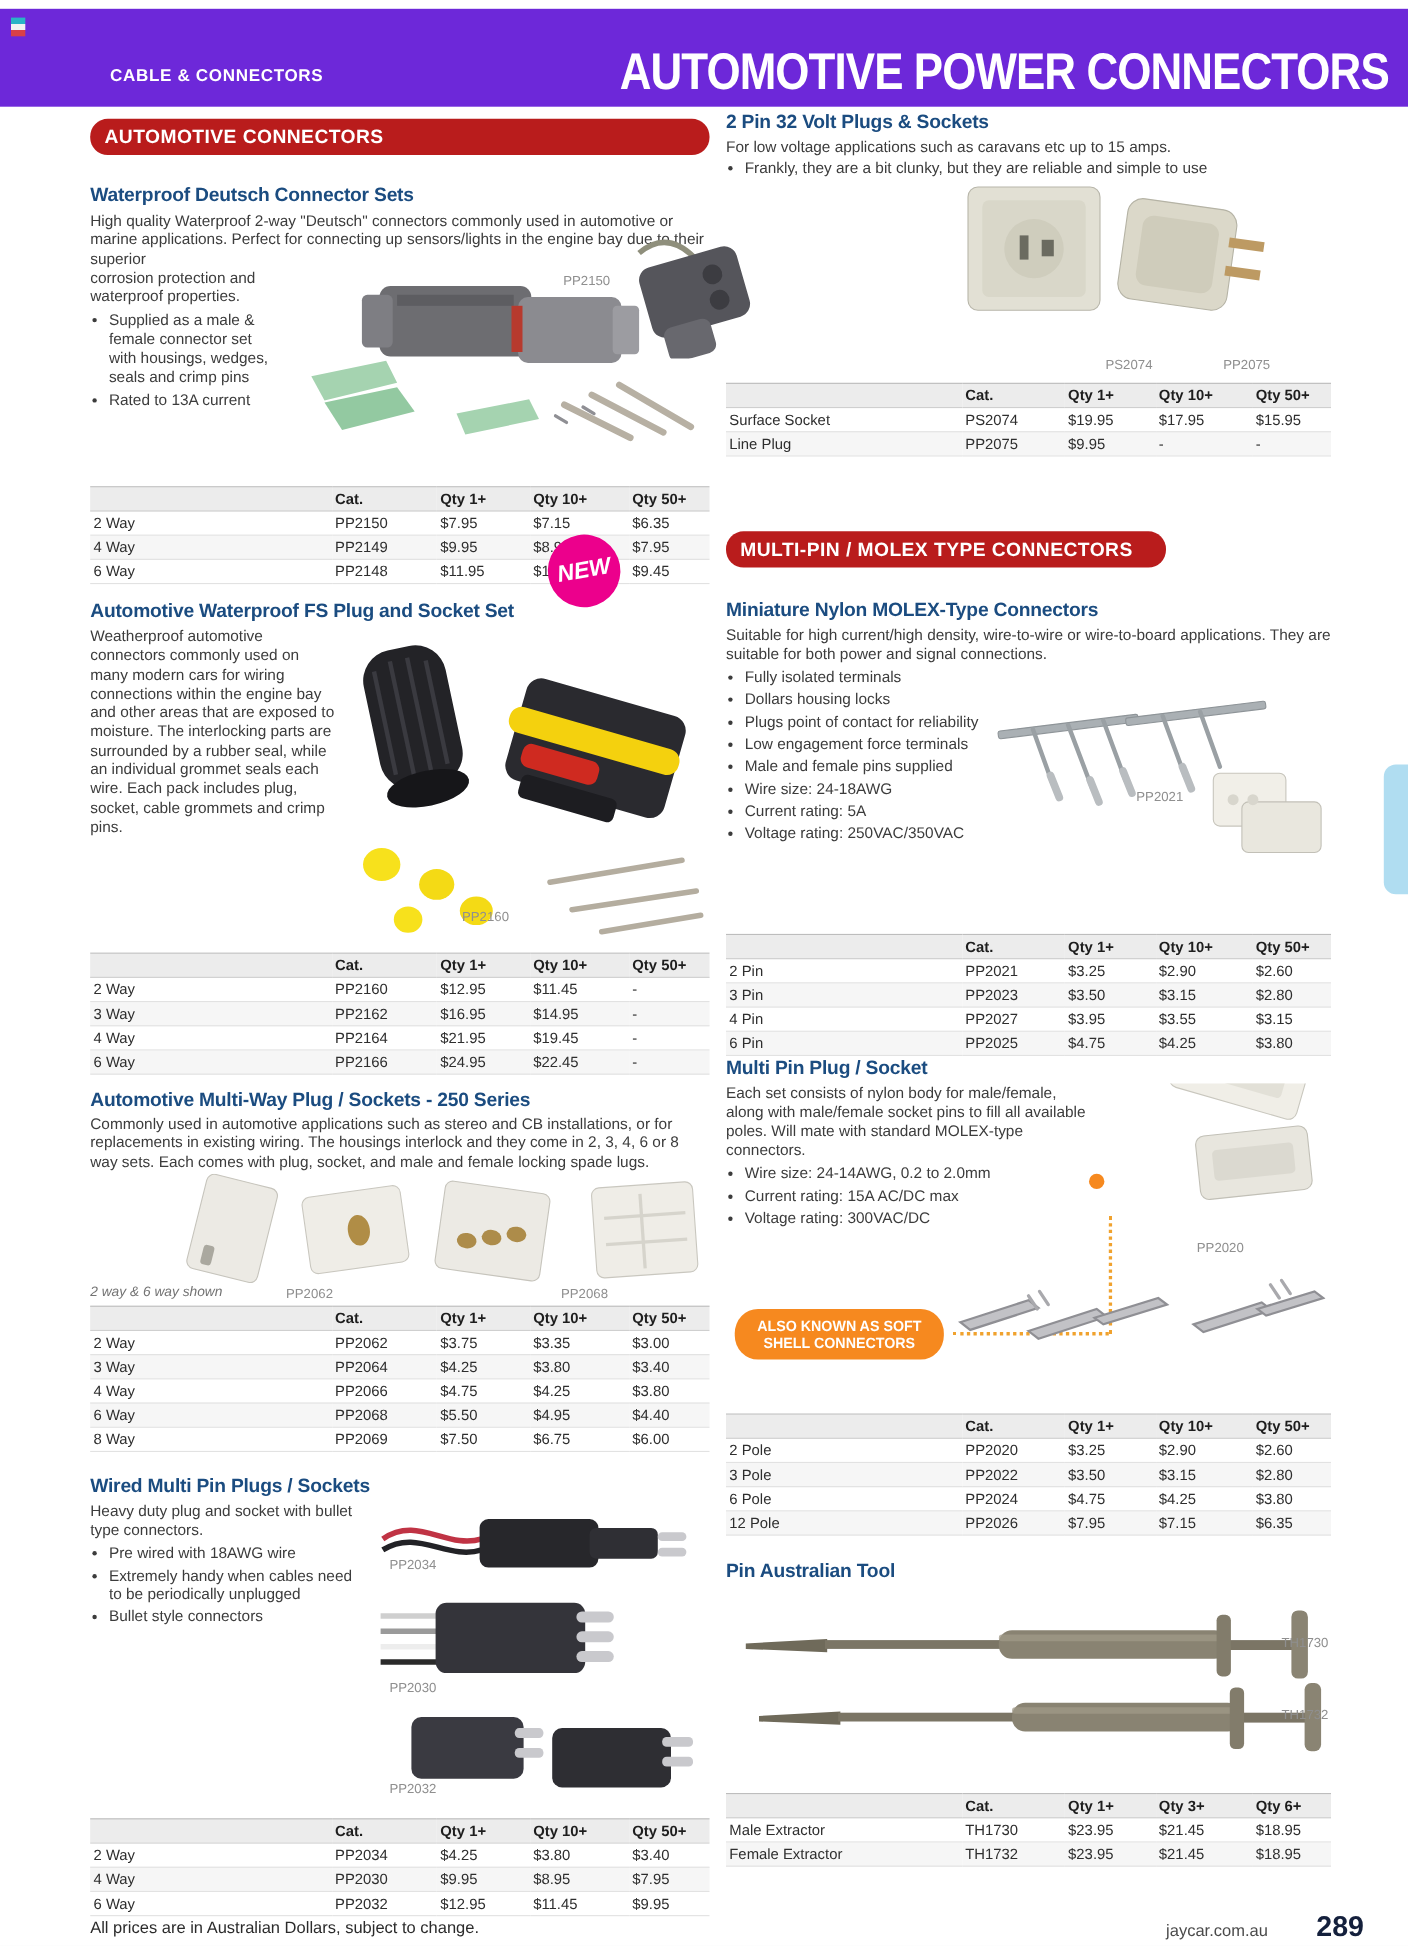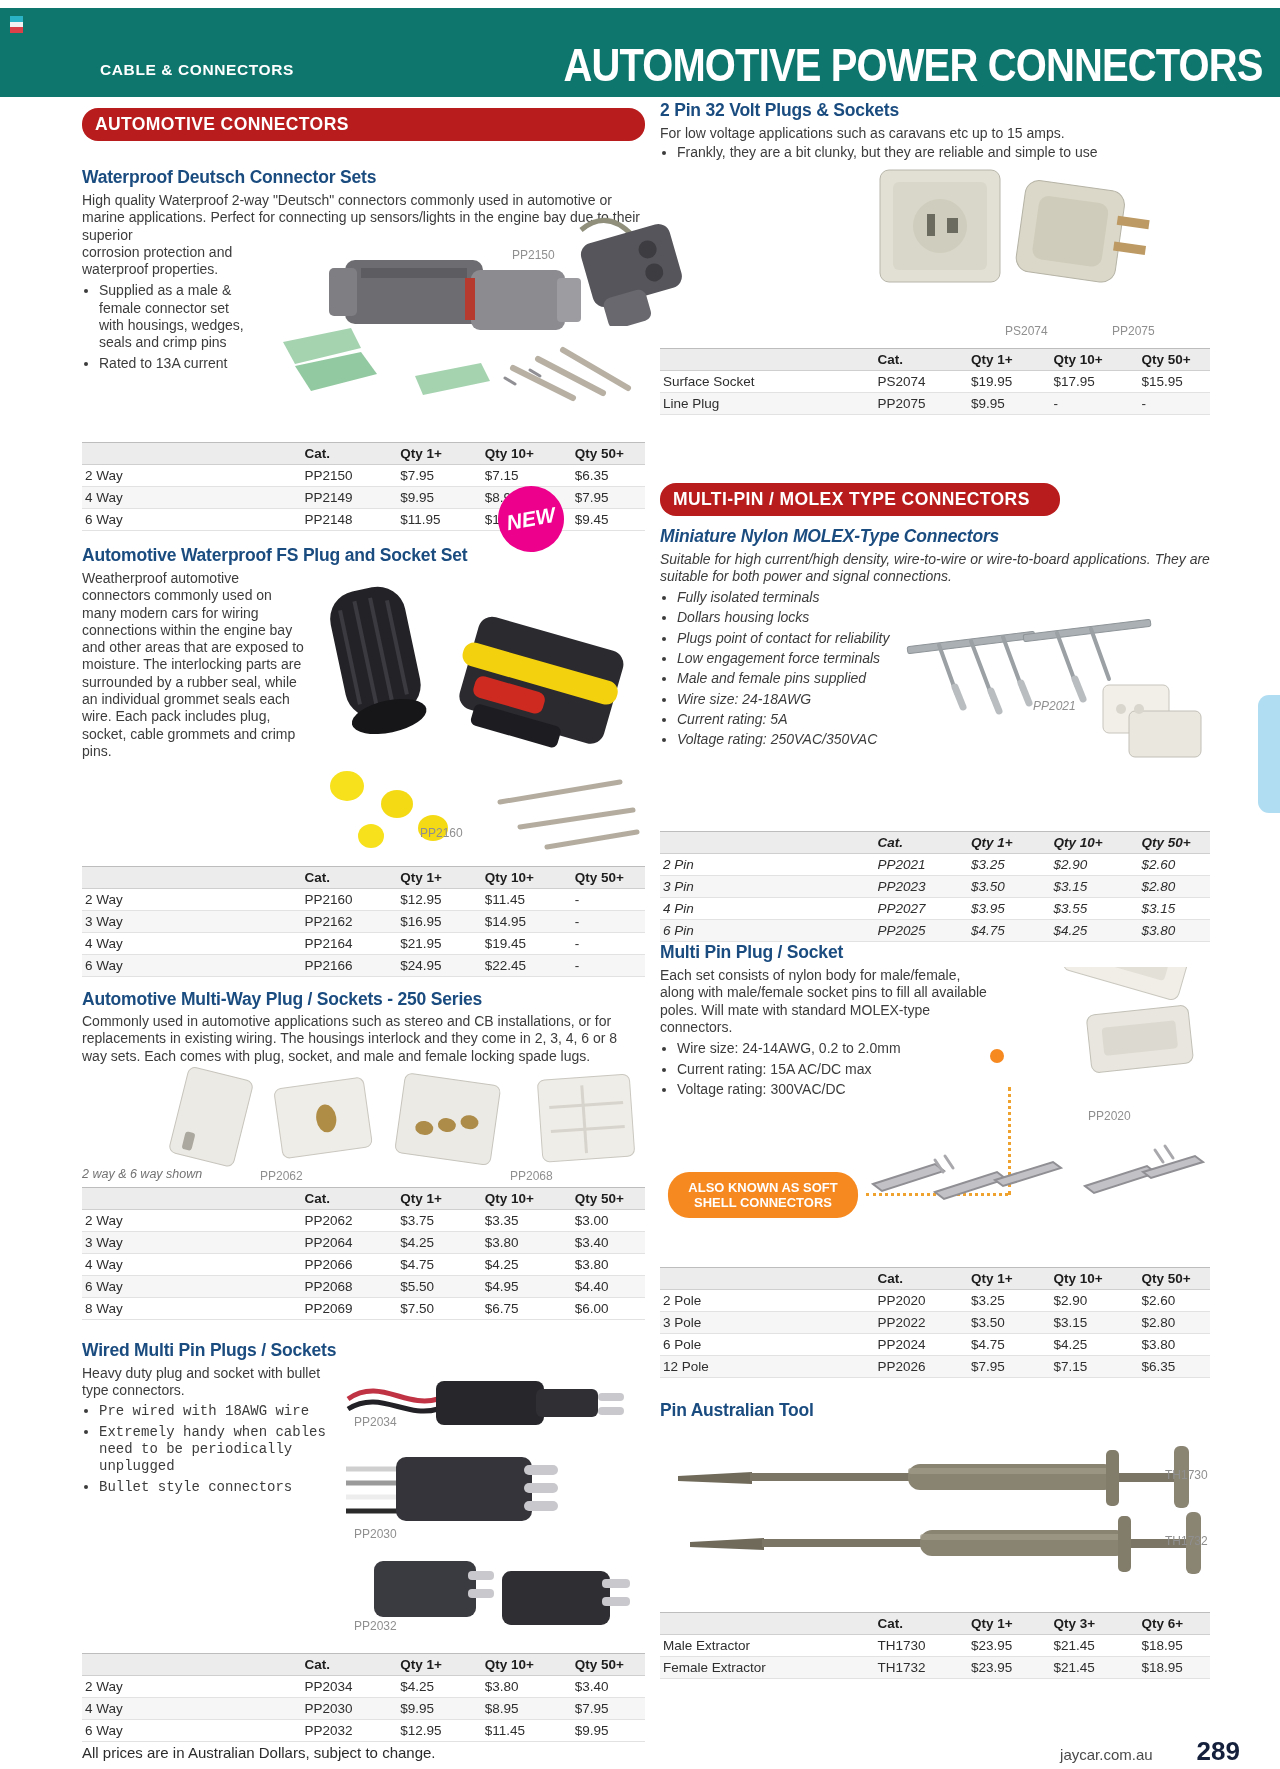--- a/index.html
+++ b/index.html
@@ -1,20 +1,20 @@
 <!DOCTYPE html>
 <html><head>
 <meta charset="utf-8">
 <style>
   html,body{margin:0;padding:0;background:#e8e8e8;}
   .page{position:relative;width:1280px;height:1769px;background:#ffffff;overflow:hidden;
         font-family:"Liberation Sans",sans-serif;color:#3c3c3c;}
 
   
-  .topbar{position:absolute;left:0;top:8px;width:1280px;height:89px;background:#0f766e;}
+  .topbar{position:absolute;left:0;top:8px;width:1280px;height:89px;background:#6d28d9;}
   .flag{position:absolute;left:10px;top:16px;width:13px;height:17px;
         background:linear-gradient(#2ab3c6 0 34%,#f2f2f2 34% 64%,#d94048 64%);}
   .category{position:absolute;left:100px;bottom:18px;color:#fff;font-weight:bold;
             font-size:15.5px;letter-spacing:.6px;}
   .pagetitle{position:absolute;right:17px;bottom:5px;color:#fff;font-weight:bold;
              font-size:47px;letter-spacing:-1px;transform:scaleX(.85);transform-origin:100% 100%;
              white-space:nowrap;}
 
   
   .col-left {position:absolute;left:82px; top:108px;width:563px;}
@@ -30,21 +30,21 @@
   p{font-size:14px;line-height:17.3px;margin:0;color:#3c3c3c;}
   ul{margin:4px 0 0 17px;padding:0;}
   li{font-size:14px;line-height:17.3px;margin:0 0 3px 0;color:#3c3c3c;}
   .body{overflow:hidden;position:relative;margin-top:5px;}
   figure{margin:0;}
 
   .cat-label{position:absolute;font-size:12px;color:#8f8f8f;white-space:nowrap;}
 
   
   .s2{margin-top:14px;} .s3{margin-top:12px;} .s4{margin-top:20px;}
-  .r2{margin-top:10px;font-style:italic;} .r3{margin-top:0;} .r4{margin-top:22px;}
+  .r2{margin-top:28px;} .r3{margin-top:0;} .r4{margin-top:22px;}
   .s1 h2{margin-top:26px;}
   .r1 p{margin-top:5px;} .r2 > p{margin-top:5px;} .r4 > p{margin-top:5px;}
 
   .s1 .body{min-height:246px;}
   .s2 .body{min-height:292px;}
   .s4 .body{min-height:284px;}
   .r2 .body{min-height:240px;margin-top:2px;}
   .r3 .body{min-height:296px;}
 
   
@@ -358,21 +358,21 @@
             <rect x="128" y="224" width="26" height="9" rx="4" fill="#c9c9cd"></rect>
             <rect x="162" y="206" width="108" height="54" rx="9" fill="#2e2e33"></rect>
             <rect x="262" y="214" width="28" height="9" rx="4" fill="#c9c9cd"></rect>
             <rect x="262" y="232" width="28" height="9" rx="4" fill="#c9c9cd"></rect>
           </svg>
           <span class="cat-label" style="left:14px;top:50px;">PP2034</span>
           <span class="cat-label" style="left:14px;top:162px;">PP2030</span>
           <span class="cat-label" style="left:14px;top:254px;">PP2032</span>
         </figure>
         <p style="max-width:250px;">Heavy duty plug and socket with bullet type connectors.</p>
-        <ul style="max-width:235px;font-family:Liberation Mono, monospace;">
+        <ul style="max-width:235px;">
             <li>Pre wired with 18AWG wire</li>
             <li>Extremely handy when cables need to be periodically unplugged</li>
             <li>Bullet style connectors</li>
           </ul>
       </div>
       <table class="price-table">
           <thead>
             <tr>
               <th></th>
               <th>Cat.</th>

